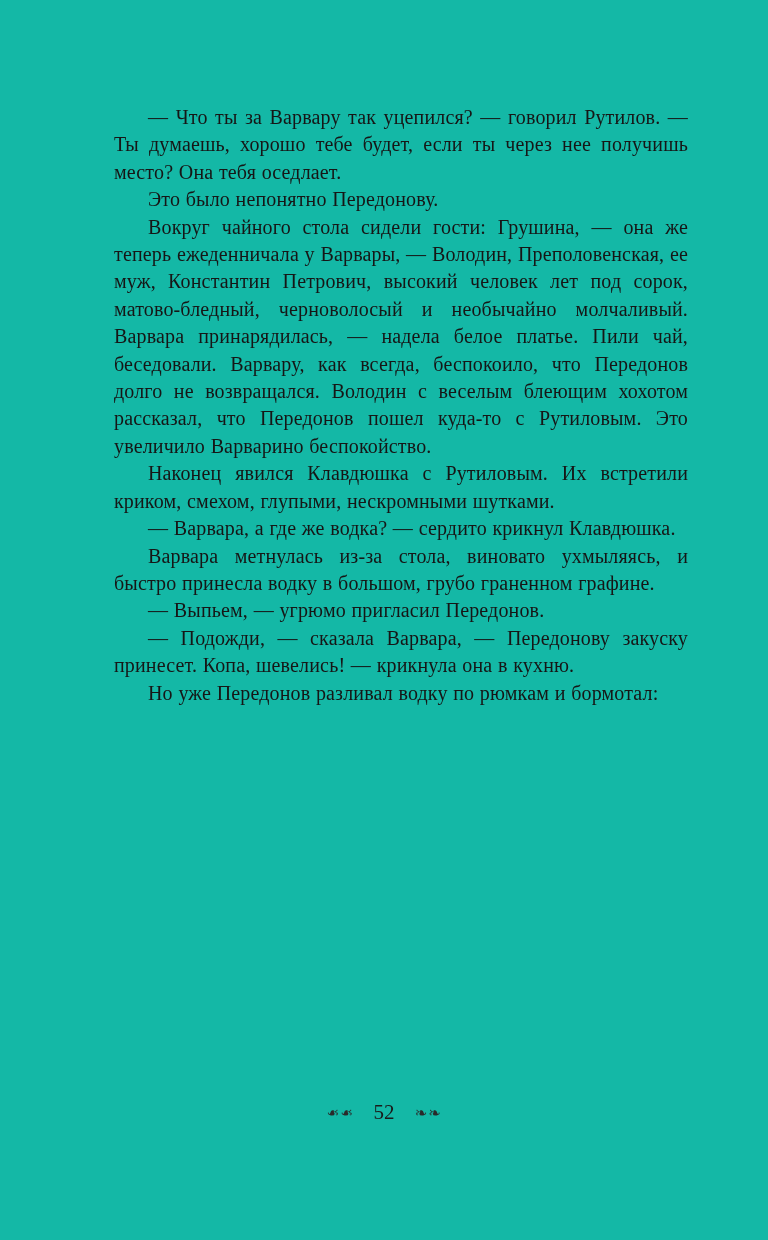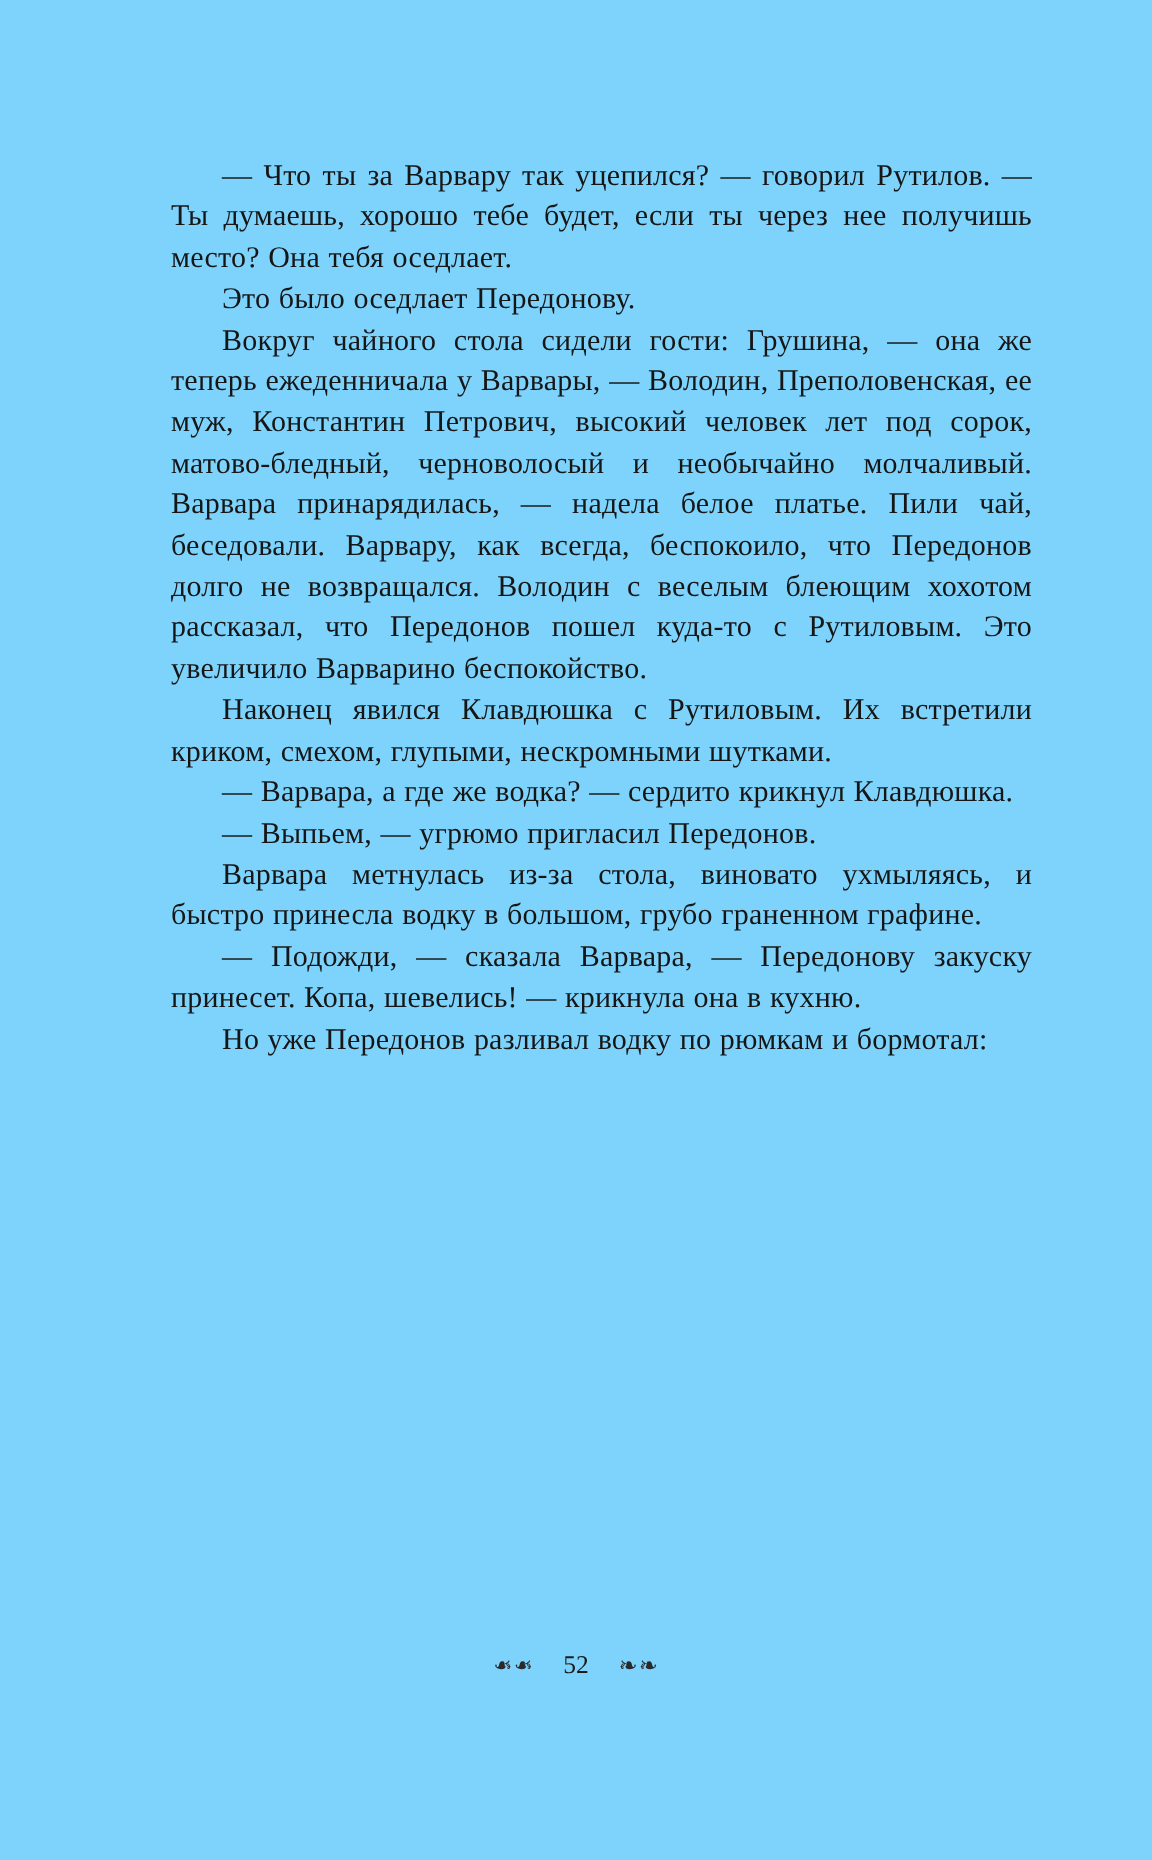--- a/index.html
+++ b/index.html
@@ -9,21 +9,21 @@
   body {
     width: 768px;
     height: 1240px;
     background: #fcfcfc;
     overflow: hidden;
   }
   .page {
     position: relative;
     width: 768px;
     height: 1240px;
-    background: #7dd3fc;
+    background: #14b8a6;
     color: #161616;
     font-family: "Liberation Serif", "DejaVu Serif", serif;
     text-decoration: underline;
   }
   .text-block {
     position: absolute;
     left: 114px;
     top: 104px;
     width: 574px;
   }
@@ -40,21 +40,21 @@
     position: absolute;
     left: 0;
     top: 1100px;
     width: 768px;
     text-align: center;
     white-space: nowrap;
   }
   .page-number {
     display: inline-block;
     margin: 0 16px;
-    font-size: 17px;
+    font-size: 21px;
     color: #1a1a1a;
     vertical-align: middle;
   }
   .ornament {
     display: inline-block;
     font-family: "DejaVu Sans", sans-serif;
     font-size: 15px;
     color: #2a2a2a;
     vertical-align: middle;
     letter-spacing: 1px;
@@ -63,26 +63,26 @@
     transform: scaleX(-1);
   }
 </style>
 </head>
 <body>
 
 <div class="page">
 
   <div class="text-block">
     <p class="para">— Что ты за Варвару так уцепился? — говорил Рутилов. — Ты думаешь, хорошо тебе будет, если ты через нее получишь место? Она тебя оседлает.</p>
-    <p class="para">Это было оседлает Передонову.</p>
+    <p class="para">Это было непонятно Передонову.</p>
     <p class="para">Вокруг чайного стола сидели гости: Грушина, — она же теперь ежеденничала у Варвары, — Володин, Преполовенская, ее муж, Константин Петрович, высокий человек лет под сорок, матово-бледный, черноволосый и необычайно молчаливый. Варвара принарядилась, — надела белое платье. Пили чай, беседовали. Варвару, как всегда, беспокоило, что Передонов долго не возвращался. Володин с веселым блеющим хохотом рассказал, что Передонов пошел куда-то с Рутиловым. Это увеличило Варварино беспокойство.</p>
     <p class="para">Наконец явился Клавдюшка с Рутиловым. Их встретили криком, смехом, глупыми, нескромными шутками.</p>
     <p class="para">— Варвара, а где же водка? — сердито крикнул Клавдюшка.</p>
+    <p class="para">Варвара метнулась из-за стола, виновато ухмыляясь, и быстро принесла водку в большом, грубо граненном графине.</p>
     <p class="para">— Выпьем, — угрюмо пригласил Передонов.</p>
-    <p class="para">Варвара метнулась из-за стола, виновато ухмыляясь, и быстро принесла водку в большом, грубо граненном графине.</p>
     <p class="para">— Подожди, — сказала Варвара, — Передонову закуску принесет. Копа, шевелись! — крикнула она в кухню.</p>
     <p class="para">Но уже Передонов разливал водку по рюмкам и бормотал:</p>
   </div>
 
   <div class="footer">
     <span class="ornament ornament-left">❧❧</span>
     <span class="page-number">52</span>
     <span class="ornament ornament-right">❧❧</span>
   </div>
 

